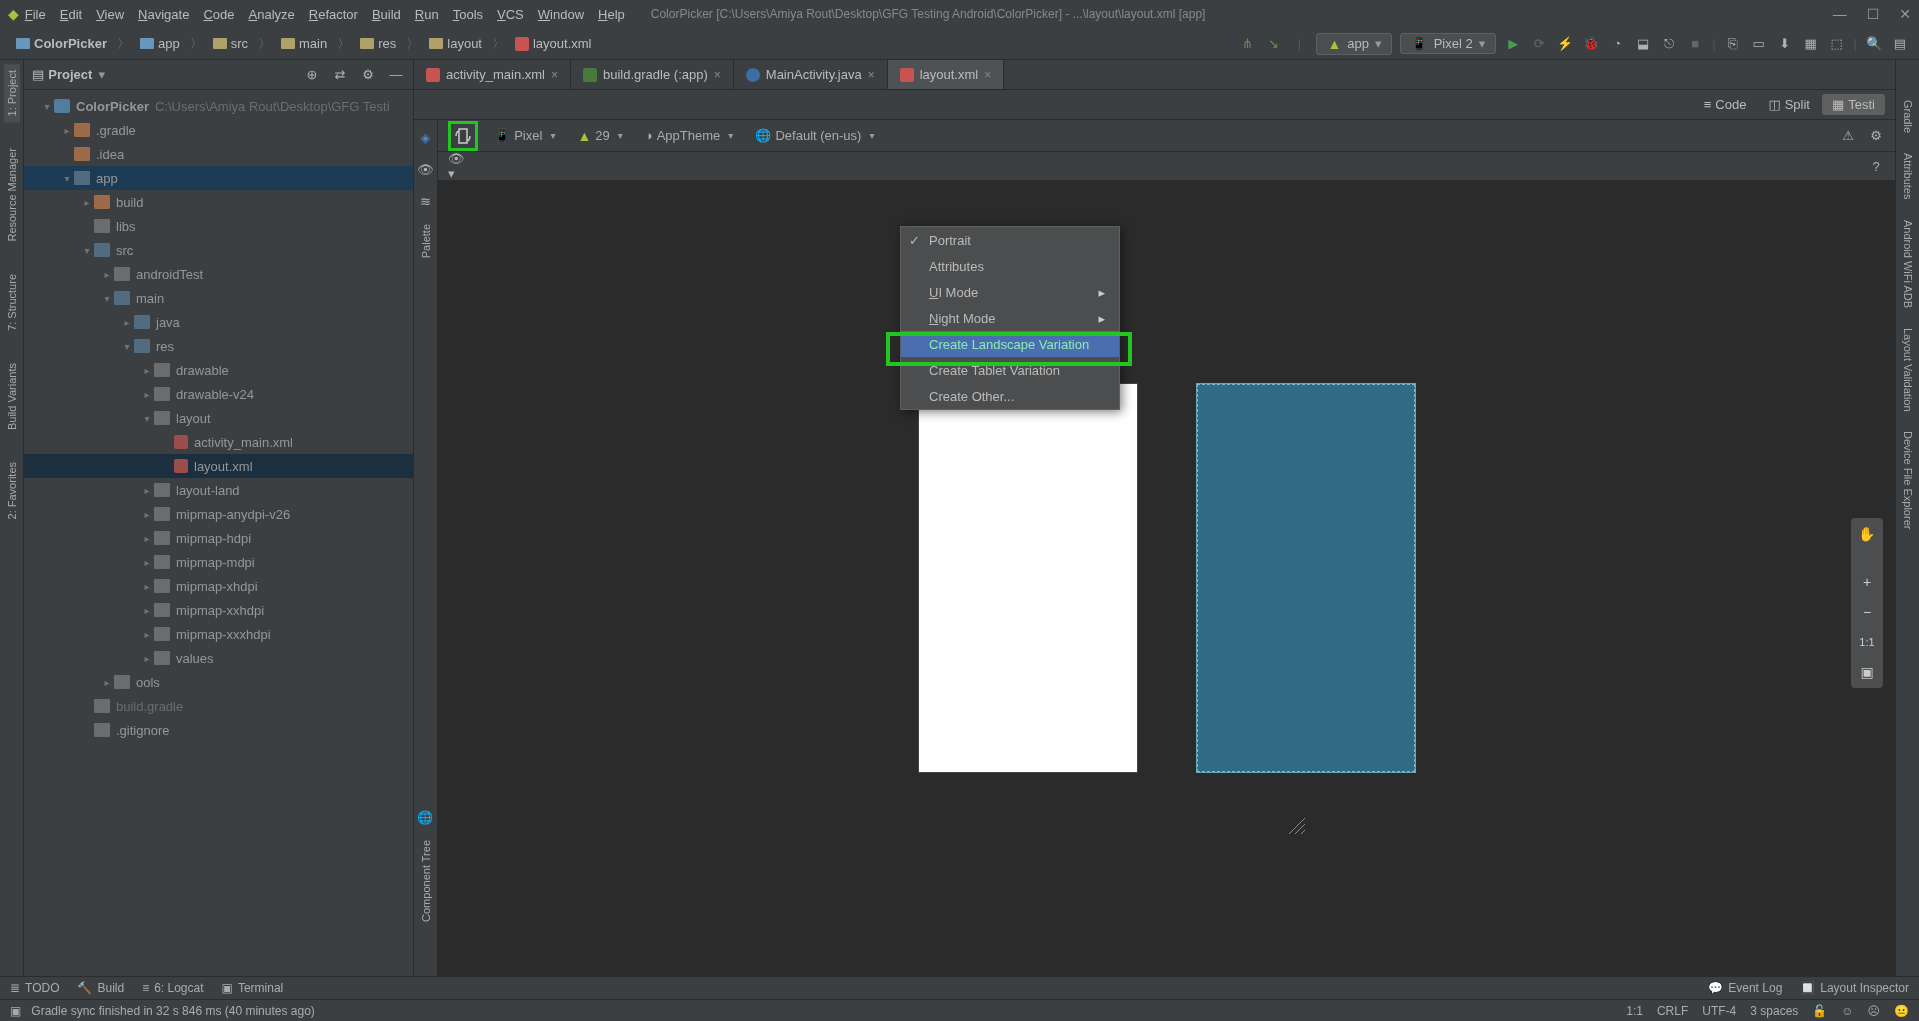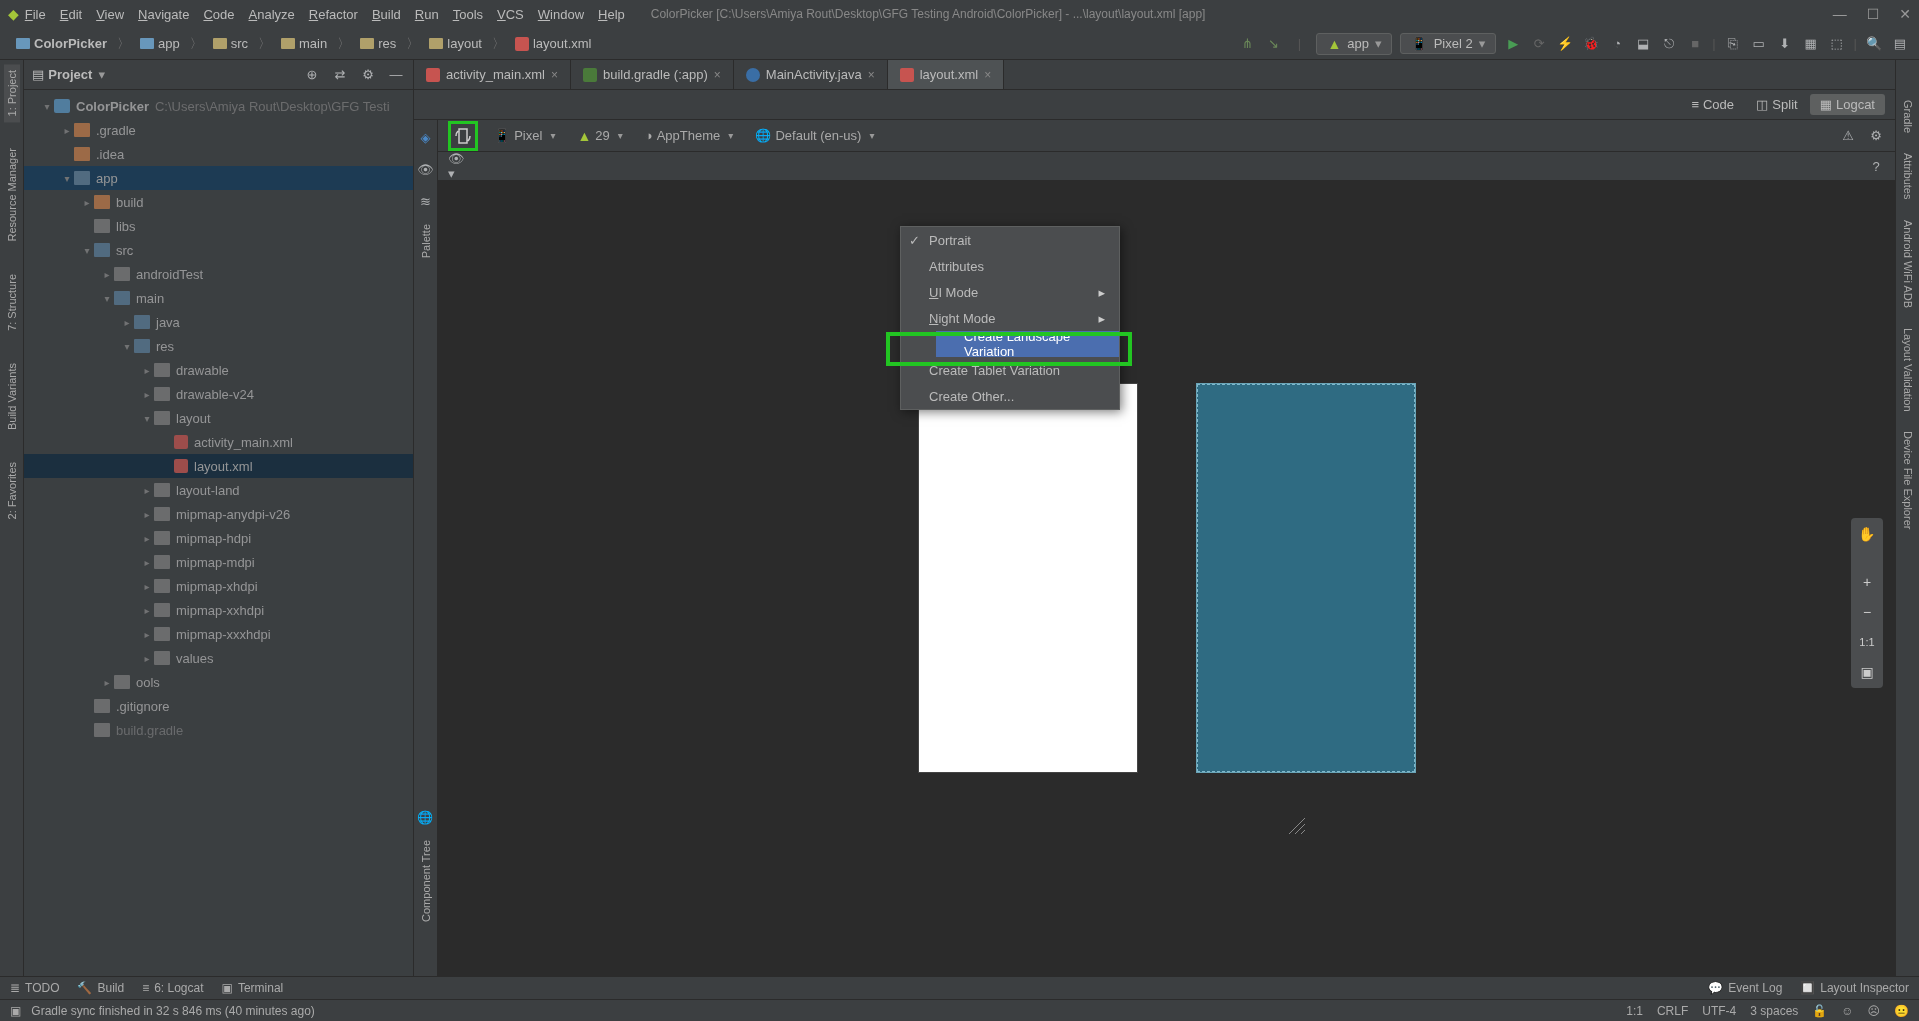--- a/index.html
+++ b/index.html
@@ -66,21 +66,21 @@
 .device-preview.blueprint { background: #2f6b82; box-shadow: 0 0 0 1px #6aa5b8; border: 1px dashed #7fb8cc; }
 .resize-handle { position: absolute; bottom: 140px; left: 50%; margin-left: 120px; width: 20px; height: 20px; }
 .zoom-controls { position: absolute; right: 12px; top: calc(50% - 60px); display: flex; flex-direction: column; gap: 6px; background: #4b4d4f; border-radius: 4px; padding: 4px; }
 .zoom-btn { width: 24px; height: 24px; display: flex; align-items: center; justify-content: center; cursor: pointer; color: #ccc; font-size: 14px; }
 .palette-strip { width: 24px; background: #3c3f41; border-right: 1px solid #2b2b2b; display: flex; flex-direction: column; align-items: center; padding-top: 8px; gap: 14px; }
 .vlabel { writing-mode: vertical-lr; transform: rotate(180deg); font-size: 11px; color: #aaa; }
 .right-gutter { width: 24px; background: #3c3f41; border-left: 1px solid #2b2b2b; display: flex; flex-direction: column; align-items: center; padding-top: 40px; gap: 20px;}
 .right-gutter .vlabel { transform: none; }
 .dropdown-menu { position: absolute; top: 166px; left: 486px; width: 220px; background: #4b4d4f; border: 1px solid #5e6060; box-shadow: 2px 2px 10px rgba(0,0,0,0.5); z-index: 100; }
 .menu-item { height: 26px; display: flex; align-items: center; padding: 0 14px 0 28px; cursor: pointer; position: relative; }
-.menu-item.highlighted { background: #4b6eaf; color: #ffffff; margin-left: 35px; }
+.menu-item.highlighted { background: #4b6eaf; color: #86efac; }
 .menu-item .check { position: absolute; left: 8px; }
 .menu-item .arrow { margin-left: auto; color: #ccc; }
 .green-box { position: absolute; border: 4px solid #22c522; pointer-events: none; z-index: 101; }
 .bottom-toolbar { height: 23px; background: #3c3f41; border-top: 1px solid #2b2b2b; display: flex; align-items: center; padding: 0 10px; gap: 18px; }
 .bottom-item { display: flex; align-items: center; gap: 5px; cursor: pointer; font-size: 12px; color: #aaa; }
 .bottom-right { margin-left: auto; display: flex; gap: 18px; }
 .statusbar { height: 22px; background: #3c3f41; border-top: 1px solid #2b2b2b; display: flex; align-items: center; padding: 0 10px; font-size: 12px; color: #aaa;}
 .status-right { margin-left: auto; display: flex; gap: 14px; align-items: center;}
 .android-logo { color: #a4c639; font-size: 14px; }
 .caret-down::after { content: "▾"; margin-left: 4px; color: #999; font-size: 10px; }
@@ -331,26 +331,26 @@
             <span class="tree-label">values</span>
           </div>
           <div class="tree-node" style="padding-left: 76px;">
             <span class="expand">▸</span>
             <span class="tree-icon ti-folder-gray"></span>
             <span class="tree-label">ools</span>
           </div>
           <div class="tree-node" style="padding-left: 56px;">
             <span class="expand"></span>
             <span class="tree-icon ti-folder-gray"></span>
-            <span class="tree-label">.gitignore</span>
+            <span class="tree-label" style="opacity: 0.5;">build.gradle</span>
           </div>
           <div class="tree-node" style="padding-left: 56px;">
             <span class="expand"></span>
             <span class="tree-icon ti-folder-gray"></span>
-            <span class="tree-label" style="opacity: 0.5;">build.gradle</span>
+            <span class="tree-label">.gitignore</span>
           </div>
         </div>
       <div class="tree-overlay"></div>
     </div>
   </div>
 
   <div class="editor-area">
 
     <div class="tabs" id="tabs">
         <div class="tab">
@@ -379,21 +379,21 @@
       <div class="view-btn">
         <span>≡</span>
         <span>Code</span>
       </div>
       <div class="view-btn">
         <span>◫</span>
         <span>Split</span>
       </div>
       <div class="view-btn active">
         <span>▦</span>
-        <span>Logcat</span>
+        <span>Testi</span>
       </div>
     </div>
 
     <div style="display:flex; flex:1;">
 
       <div class="palette-strip">
         <span class="toolbar-icon" style="color:#4a88c7">◈</span>
         <span class="toolbar-icon">👁</span>
         <span class="toolbar-icon">≋</span>
         <span class="vlabel">Palette</span>

